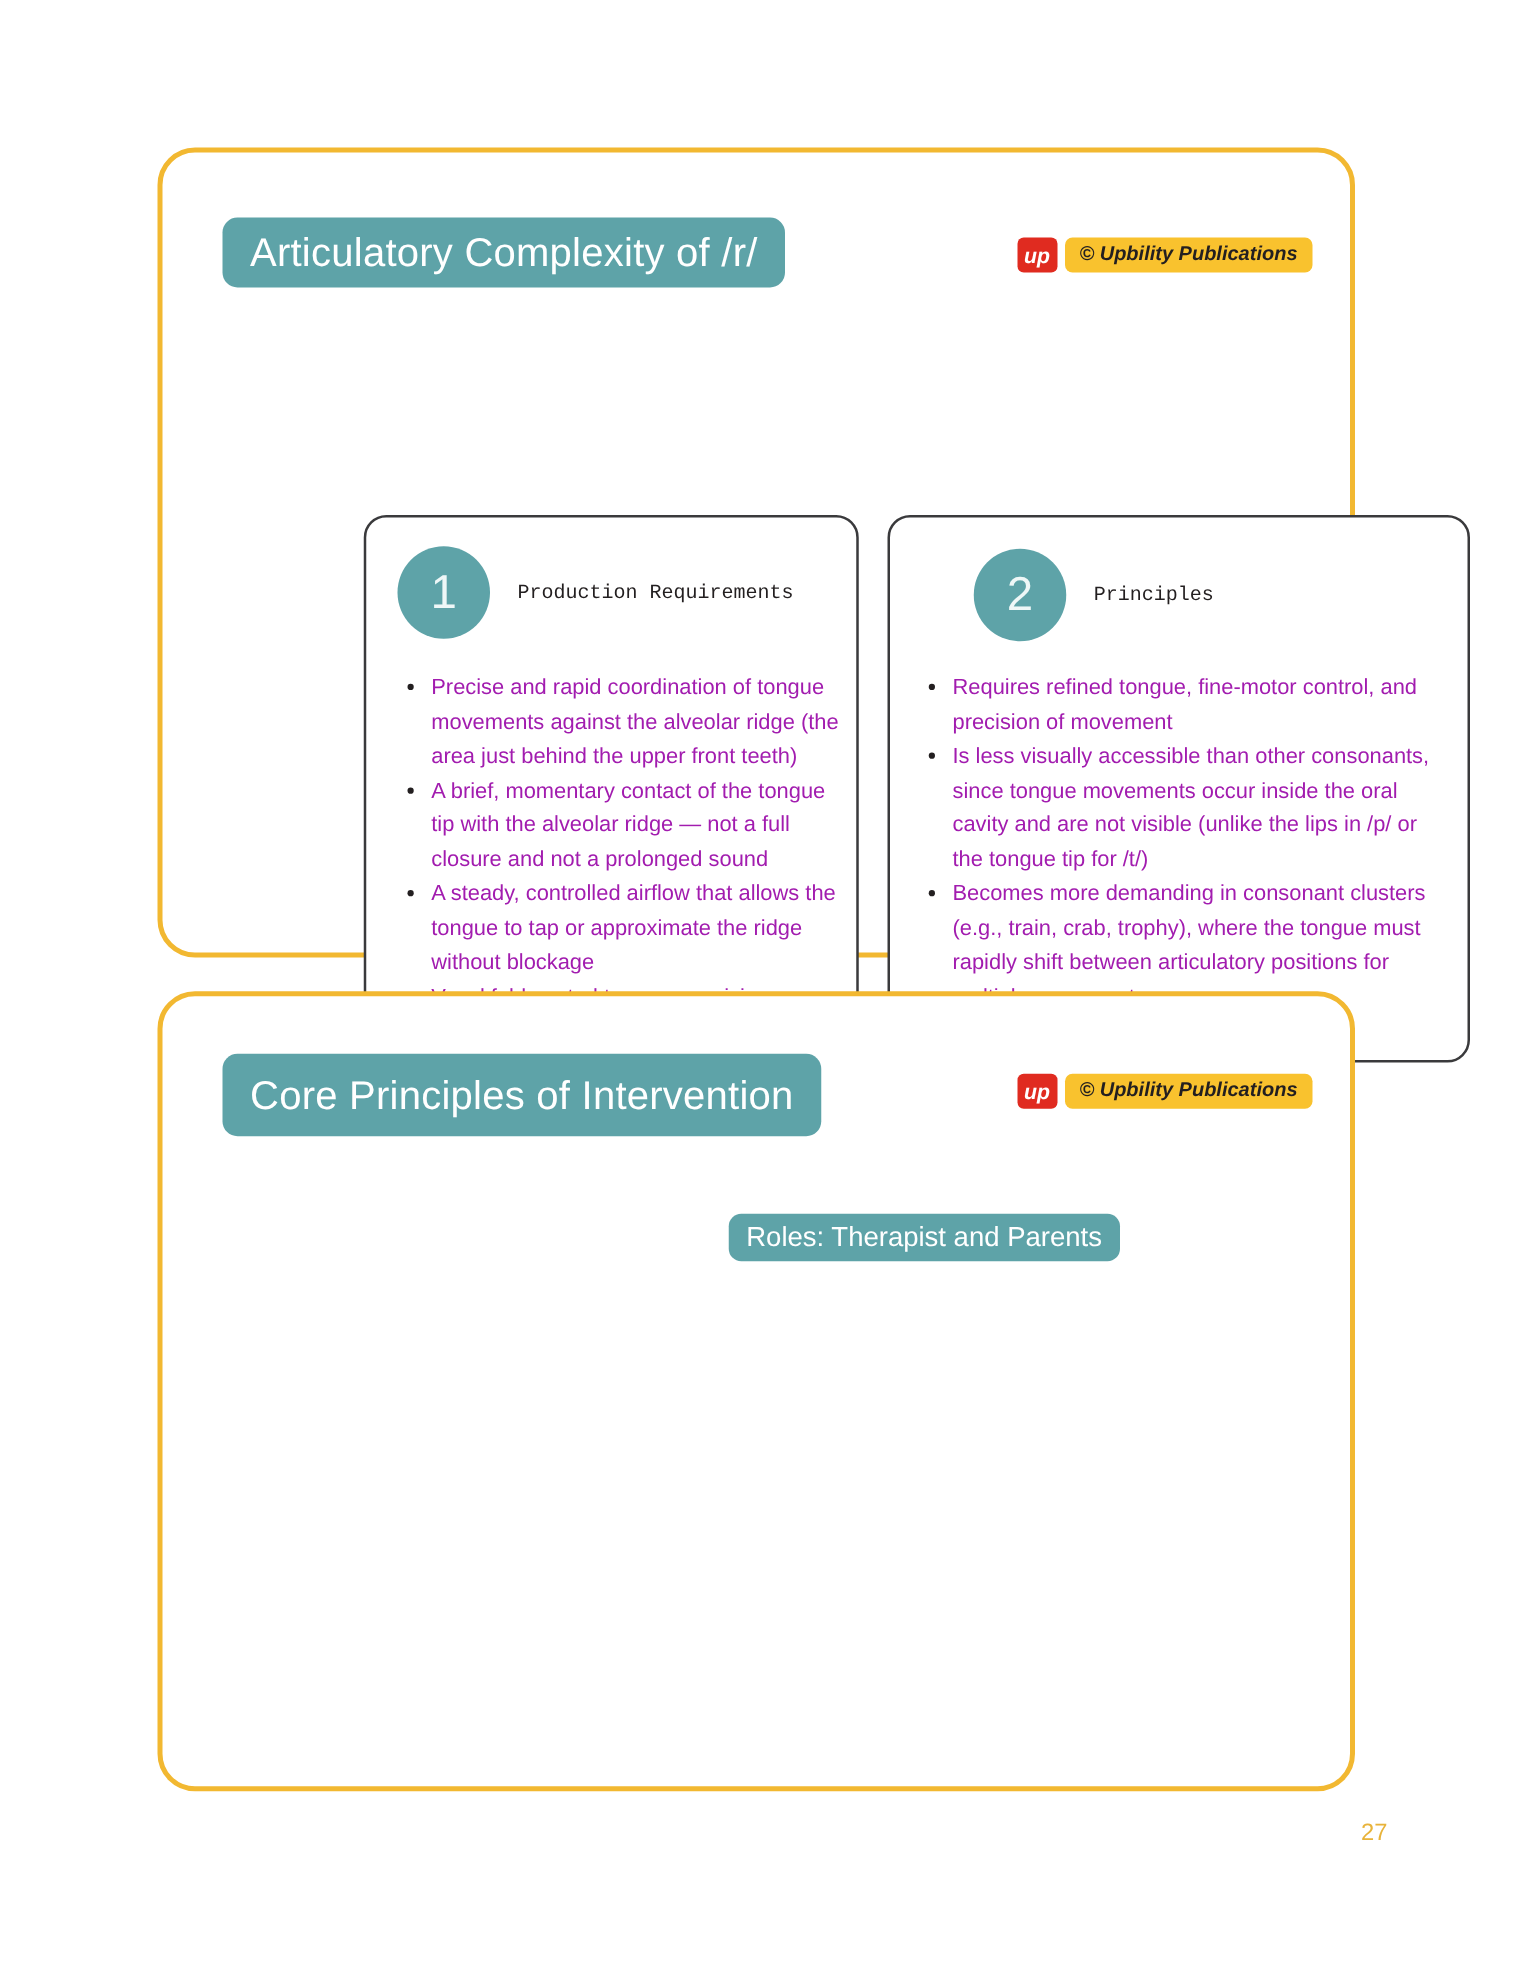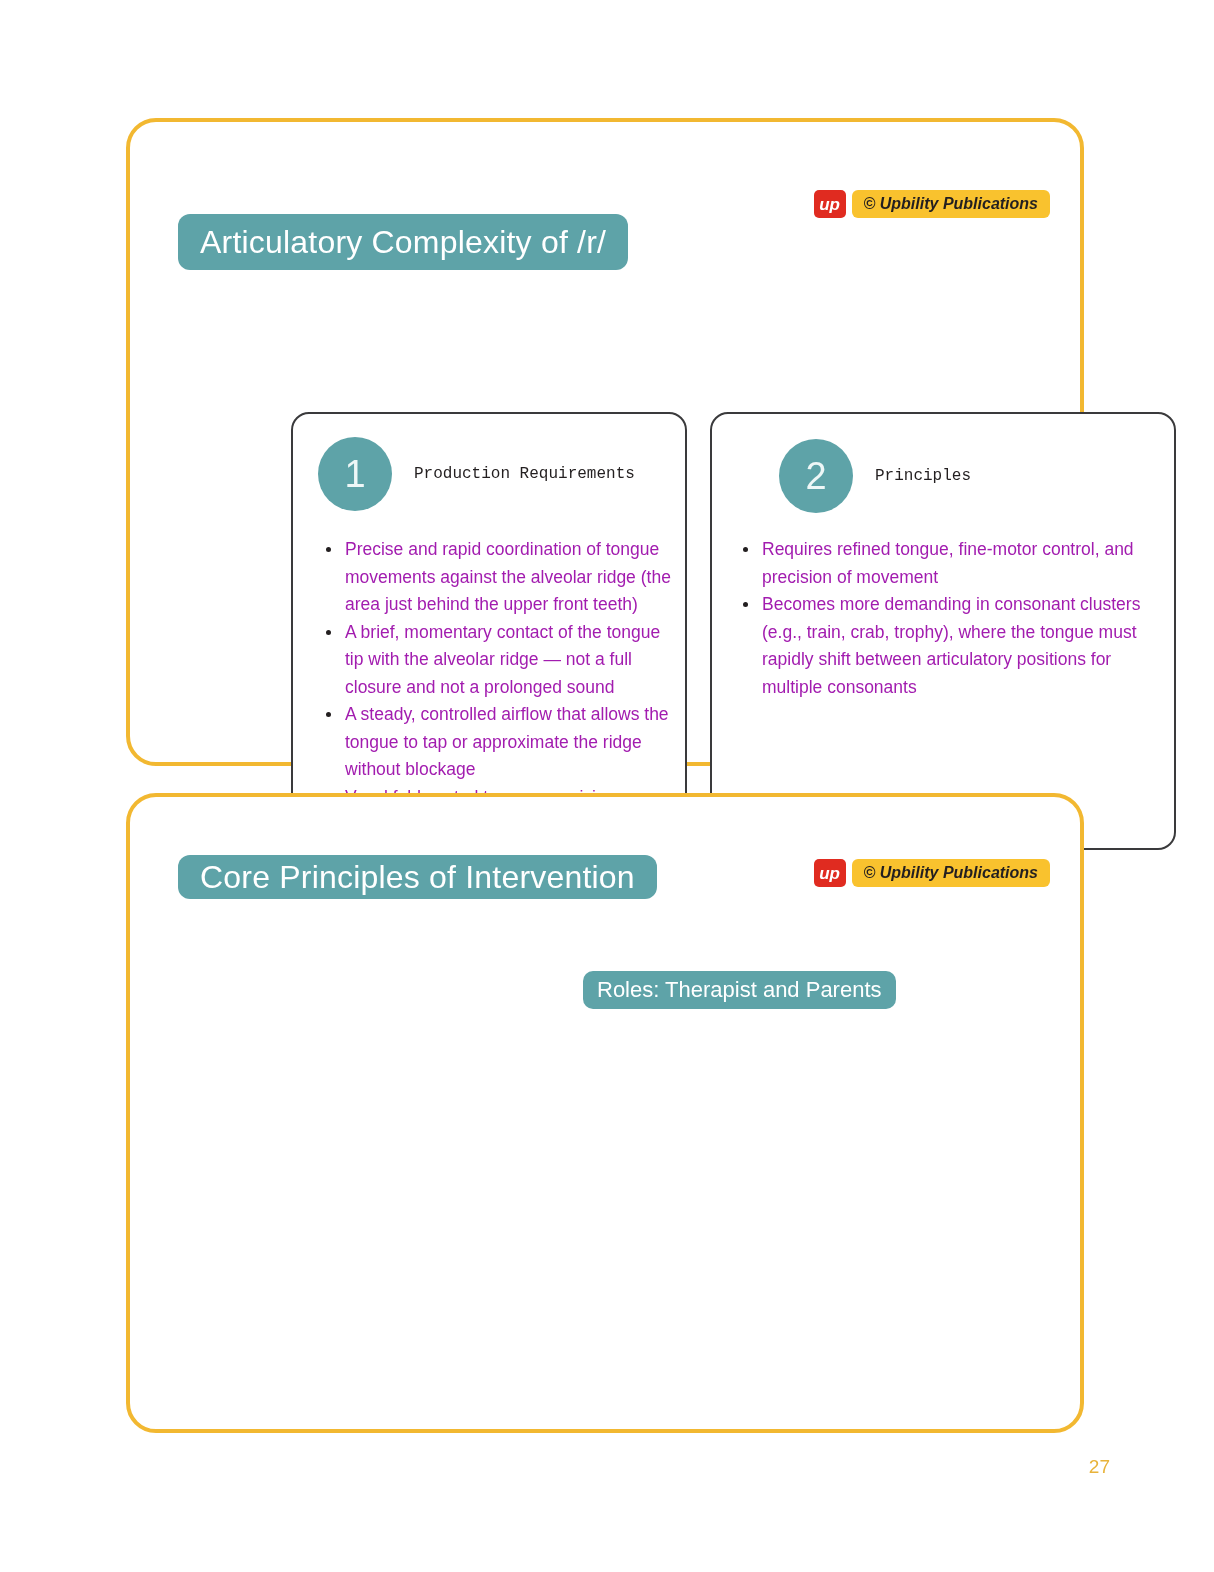--- a/index.html
+++ b/index.html
@@ -41,22 +41,22 @@
     color: #ffffff;
     font-size: 32px;
     font-weight: 400;
     letter-spacing: 0.2px;
     display: flex;
     align-items: center;
     padding: 0 22px;
     box-sizing: border-box;
     white-space: nowrap;
   }
-  #title-1 { left: 48px; top: 52px; height: 56px; margin-top: 40px; }
-  #title-2 { left: 48px; top: 58px; height: 44px; }
+  #title-1 { left: 48px; top: 52px; height: 56px; }
+  #title-2 { left: 48px; top: 46px; height: 66px; }
 
   
   .logo-group {
     position: absolute;
     display: flex;
     align-items: flex-start;
     gap: 6px;
     height: 28px;
   }
   #logo-1 { right: 30px; top: 68px; }
@@ -227,20 +227,21 @@
       </ul>
     </div>
 
     <div class="card" id="card-1b">
       <div class="card-head" id="head-1b">
         <div class="num-circle">2</div>
         <div class="head-label">Principles</div>
       </div>
       <ul class="bullets" id="list-1b">
         <li>Requires refined tongue, fine-motor control, and precision of movement</li>
+        <li>Is less visually accessible than other consonants, since tongue movements occur inside the oral cavity and are not visible (unlike the lips in /p/ or the tongue tip for /t/)</li>
         <li>Becomes more demanding in consonant clusters (e.g., train, crab, trophy), where the tongue must rapidly shift between articulatory positions for multiple consonants</li>
       </ul>
     </div>
   </div>
 
   <div class="panel" id="panel-2">
 
     <div class="title-badge" id="title-2">Core Principles of Intervention</div>
 
     <div class="logo-group" id="logo-2">

